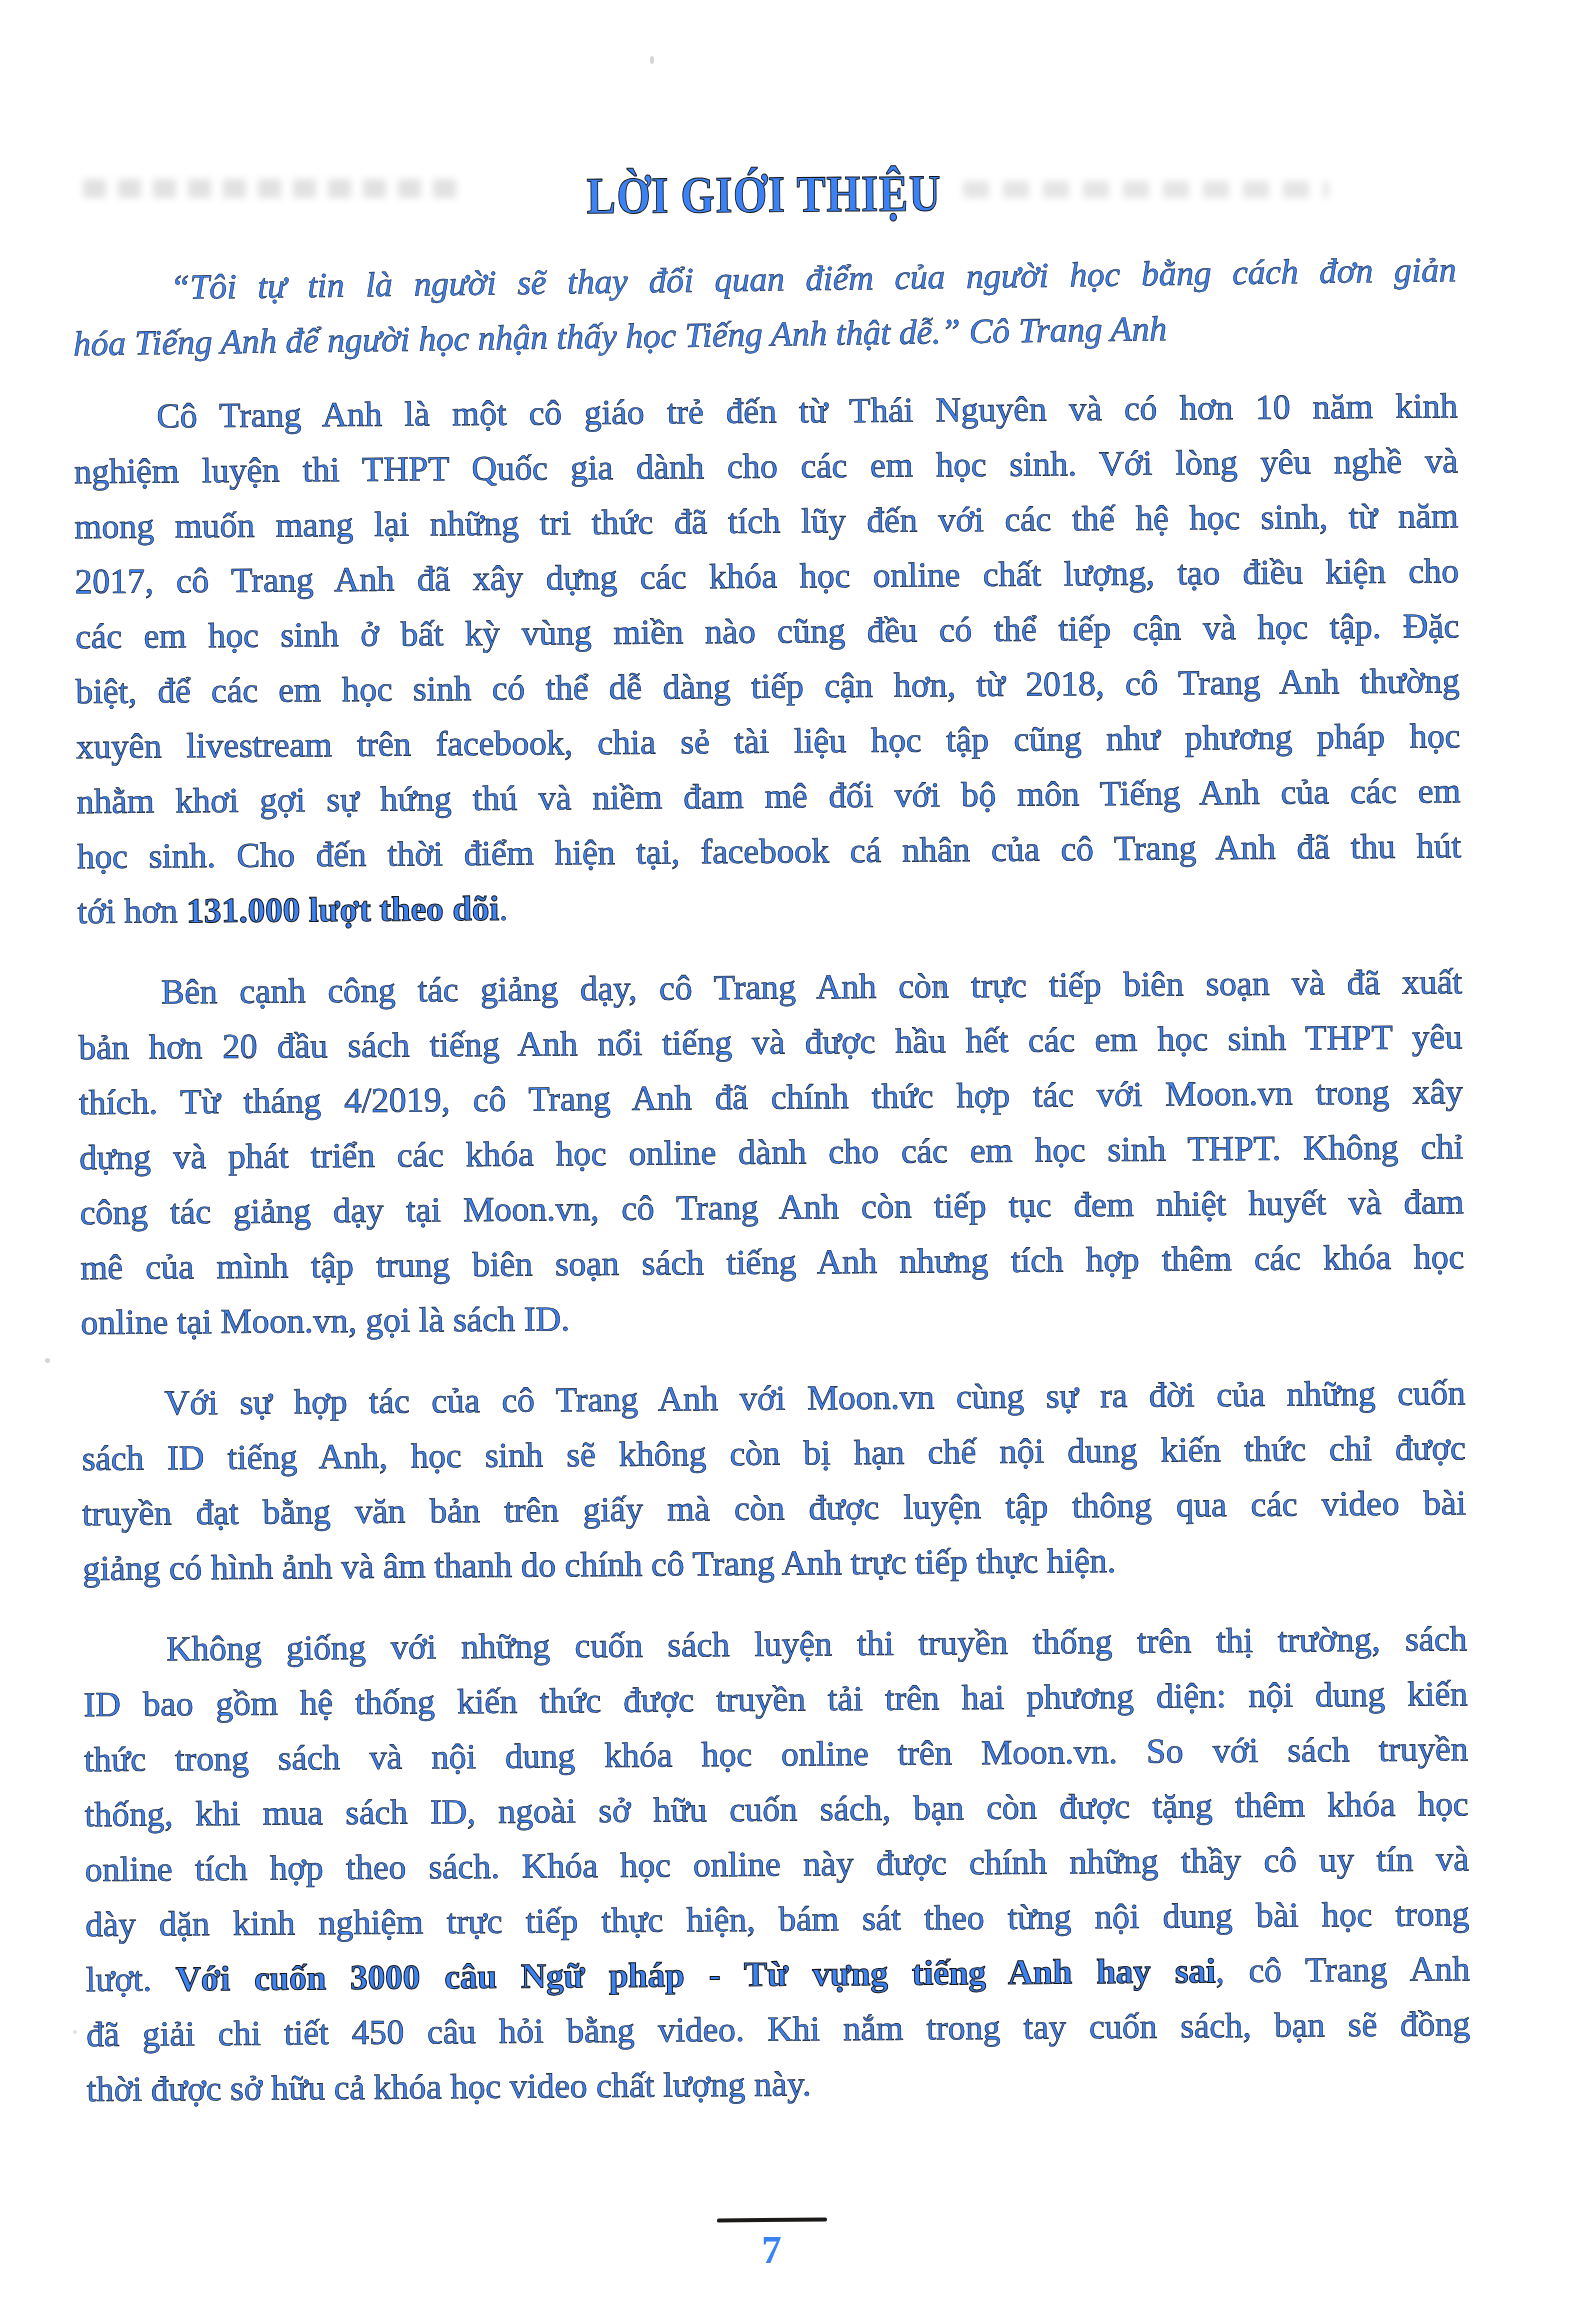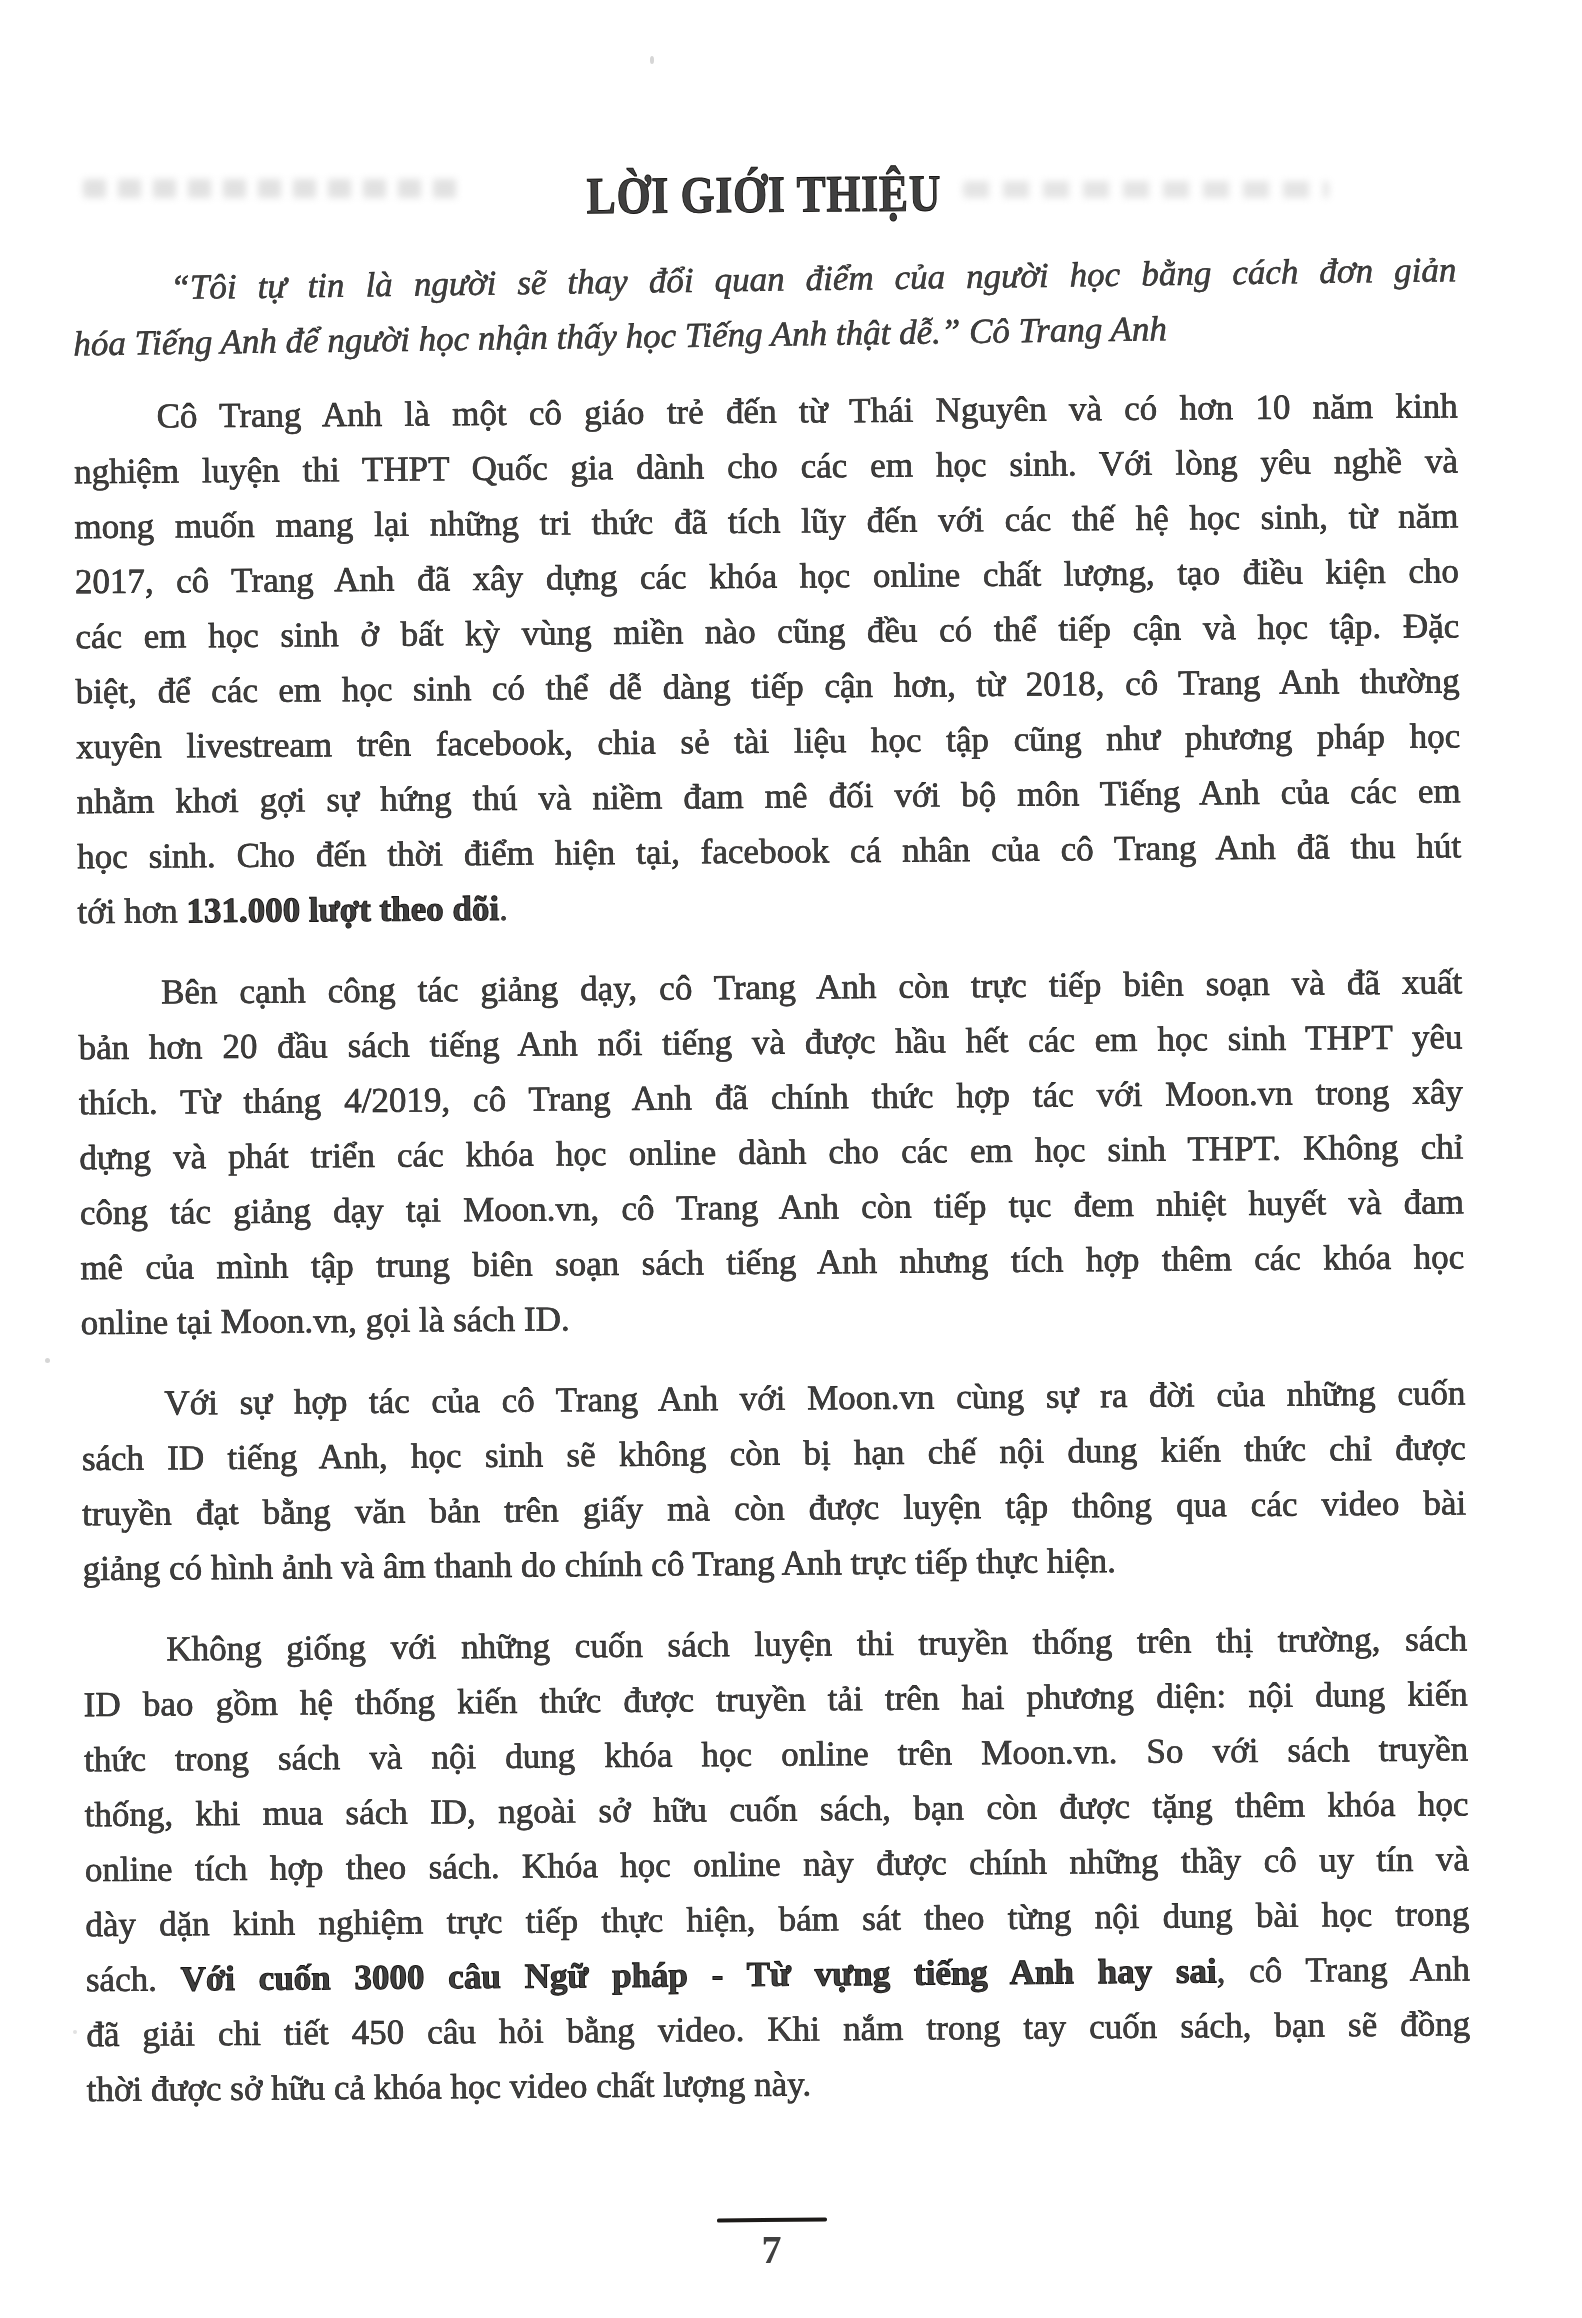--- a/index.html
+++ b/index.html
@@ -7,21 +7,21 @@
     padding: 0;
     background: #e8e8e8;
   }
   .sheet {
     position: relative;
     width: 1583px;
     height: 2319px;
     background: #ffffff;
     overflow: hidden;
     font-family: "Liberation Serif", "DejaVu Serif", serif;
-    color: #404040;
+    color: #3b82f6;
   }
   
   .print-block {
     position: absolute;
     top: 0;
     left: 0;
     width: 100%;
     transform: rotate(-0.45deg);
     transform-origin: 55% 40%;
   }
@@ -167,21 +167,21 @@
           <div class="line last">giảng có hình ảnh và âm thanh do chính cô Trang Anh trực tiếp thực hiện.</div>
         </div>
 
       <div class="para body-para">
           <div class="line first">Không giống với những cuốn sách luyện thi truyền thống trên thị trường, sách</div>
           <div class="line">ID bao gồm hệ thống kiến thức được truyền tải trên hai phương diện: nội dung kiến</div>
           <div class="line">thức trong sách và nội dung khóa học online trên Moon.vn. So với sách truyền</div>
           <div class="line">thống, khi mua sách ID, ngoài sở hữu cuốn sách, bạn còn được tặng thêm khóa học</div>
           <div class="line">online tích hợp theo sách. Khóa học online này được chính những thầy cô uy tín và</div>
           <div class="line">dày dặn kinh nghiệm trực tiếp thực hiện, bám sát theo từng nội dung bài học trong</div>
-          <div class="line"><span>sách. </span><strong>Với cuốn 3000 câu Ngữ pháp - Từ vựng tiếng Anh hay sai</strong><span>, cô Trang Anh</span></div>
+          <div class="line"><span>lượt. </span><strong>Với cuốn 3000 câu Ngữ pháp - Từ vựng tiếng Anh hay sai</strong><span>, cô Trang Anh</span></div>
           <div class="line">đã giải chi tiết 450 câu hỏi bằng video. Khi nắm trong tay cuốn sách, bạn sẽ đồng</div>
           <div class="line last">thời được sở hữu cả khóa học video chất lượng này.</div>
         </div>
 
     </div>
   </div>
 
   <div class="footer">
     <div class="footer-rule"></div>
     <div class="page-number">7</div>

